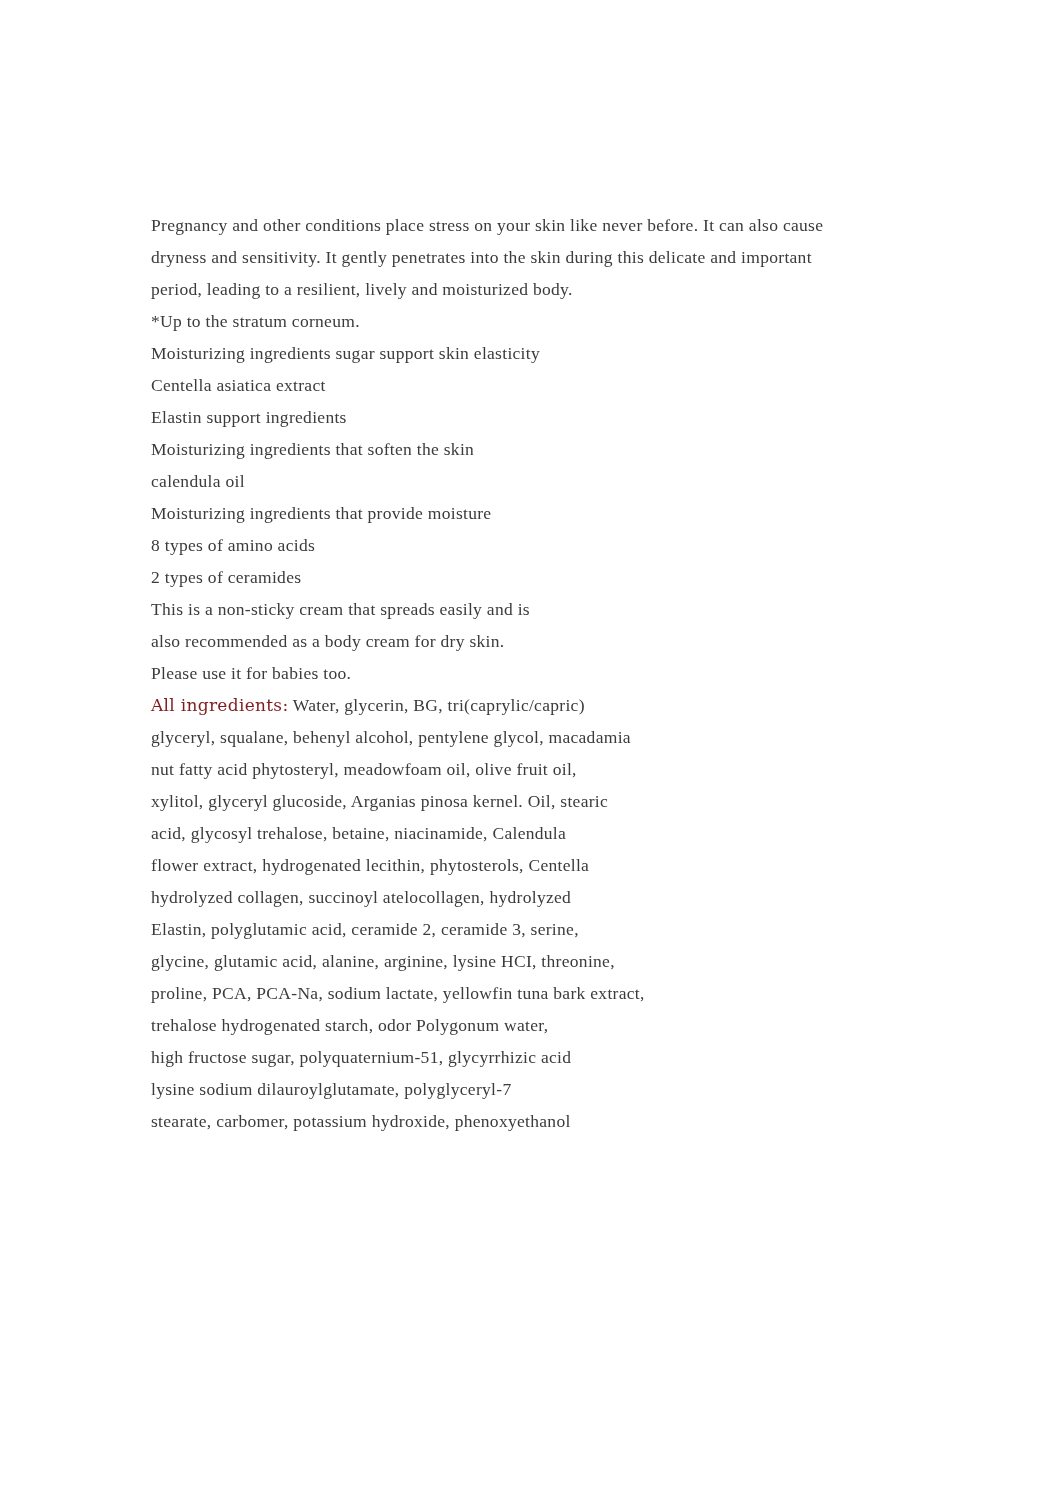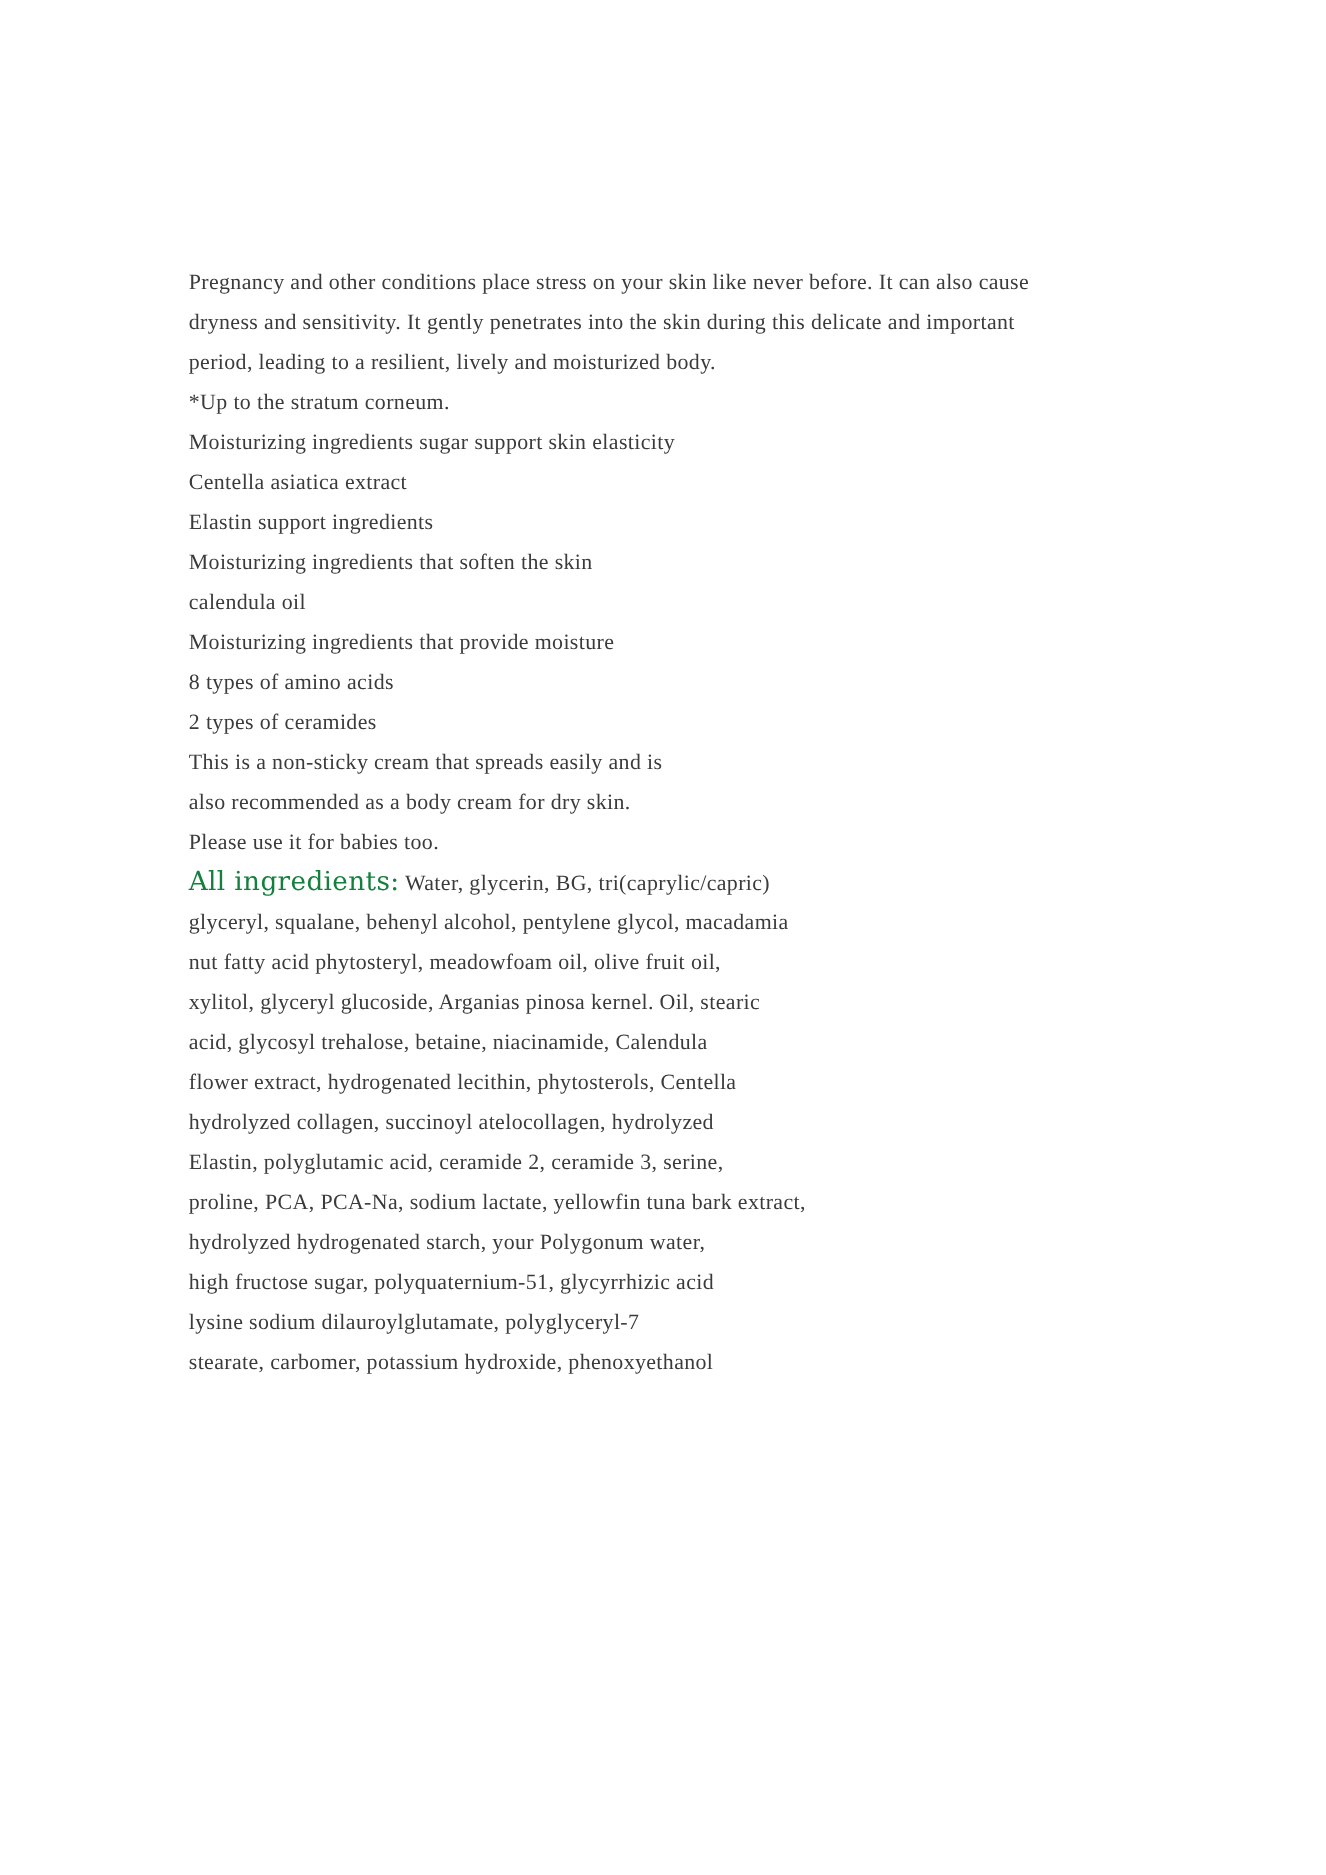--- a/index.html
+++ b/index.html
@@ -32,22 +32,22 @@
     line-height: 32px;
     letter-spacing: 0.3px;
     font-weight: 400;
   }
   .text-line {
     height: 32px;
     white-space: nowrap;
   }
   .ingredients-lead {
     font-family: "DejaVu Serif", serif;
-    font-size: 21px;
-    color: #15803d;
+    font-size: 17px;
+    color: #7f1d1d;
     text-align: center;
   }
 </style>
 </head>
 <body>
 
 <div class="page">
   <div class="doc-text">
       <div class="text-line"><span>Pregnancy and other conditions place stress on your skin like never before. It can also cause</span></div>
       <div class="text-line"><span>dryness and sensitivity. It gently penetrates into the skin during this delicate and important</span></div>
@@ -65,19 +65,20 @@
       <div class="text-line"><span>also recommended as a body cream for dry skin.</span></div>
       <div class="text-line"><span>Please use it for babies too.</span></div>
       <div class="text-line"><span class="ingredients-lead">All ingredients:</span><span> Water, glycerin, BG, tri(caprylic/capric)</span></div>
       <div class="text-line"><span>glyceryl, squalane, behenyl alcohol, pentylene glycol, macadamia</span></div>
       <div class="text-line"><span>nut fatty acid phytosteryl, meadowfoam oil, olive fruit oil,</span></div>
       <div class="text-line"><span>xylitol, glyceryl glucoside, Arganias pinosa kernel. Oil, stearic</span></div>
       <div class="text-line"><span>acid, glycosyl trehalose, betaine, niacinamide, Calendula</span></div>
       <div class="text-line"><span>flower extract, hydrogenated lecithin, phytosterols, Centella</span></div>
       <div class="text-line"><span>hydrolyzed collagen, succinoyl atelocollagen, hydrolyzed</span></div>
       <div class="text-line"><span>Elastin, polyglutamic acid, ceramide 2, ceramide 3, serine,</span></div>
+      <div class="text-line"><span>glycine, glutamic acid, alanine, arginine, lysine HCI, threonine,</span></div>
       <div class="text-line"><span>proline, PCA, PCA-Na, sodium lactate, yellowfin tuna bark extract,</span></div>
-      <div class="text-line"><span>hydrolyzed hydrogenated starch, your Polygonum water,</span></div>
+      <div class="text-line"><span>trehalose hydrogenated starch, odor Polygonum water,</span></div>
       <div class="text-line"><span>high fructose sugar, polyquaternium-51, glycyrrhizic acid</span></div>
       <div class="text-line"><span>lysine sodium dilauroylglutamate, polyglyceryl-7</span></div>
       <div class="text-line"><span>stearate, carbomer, potassium hydroxide, phenoxyethanol</span></div>
     </div>
 </div>
 
 </body></html>

